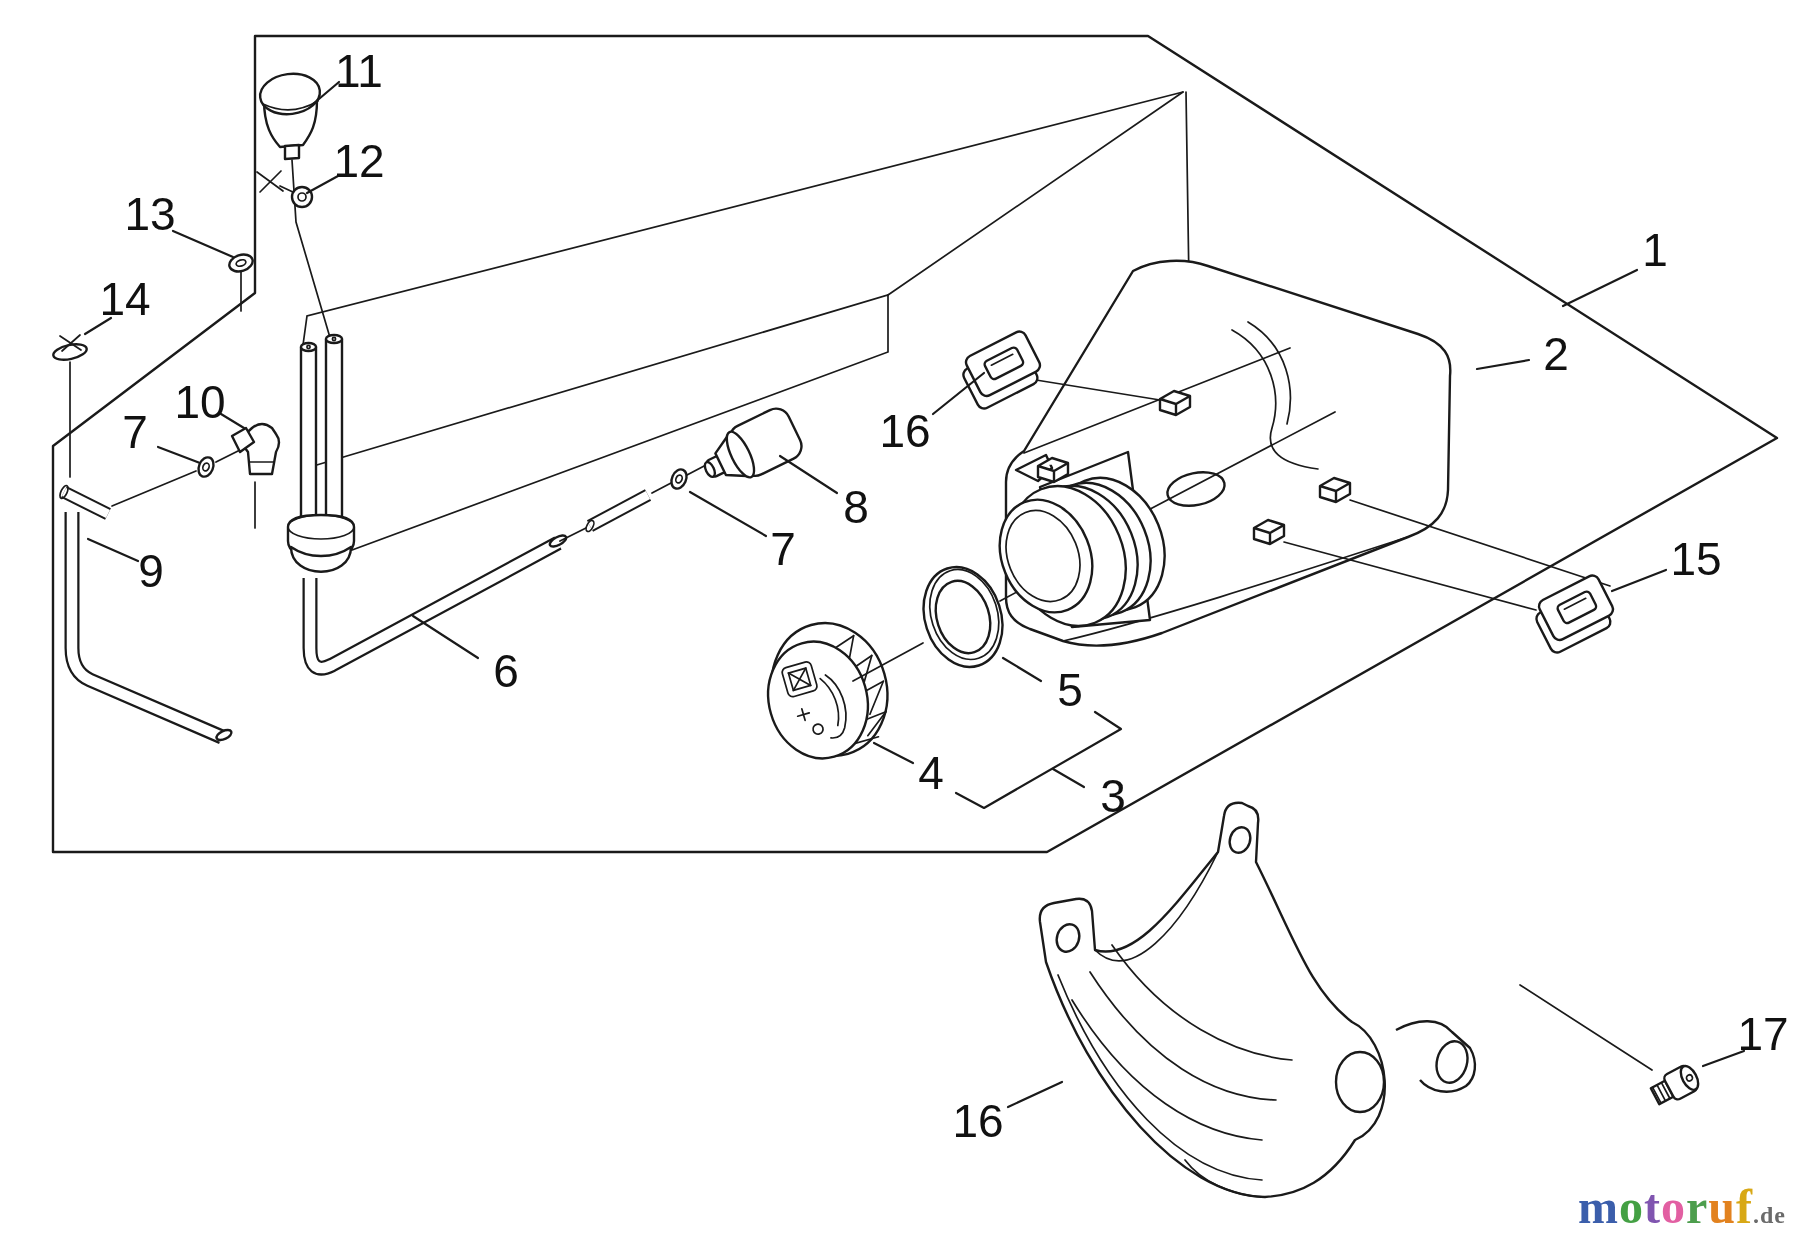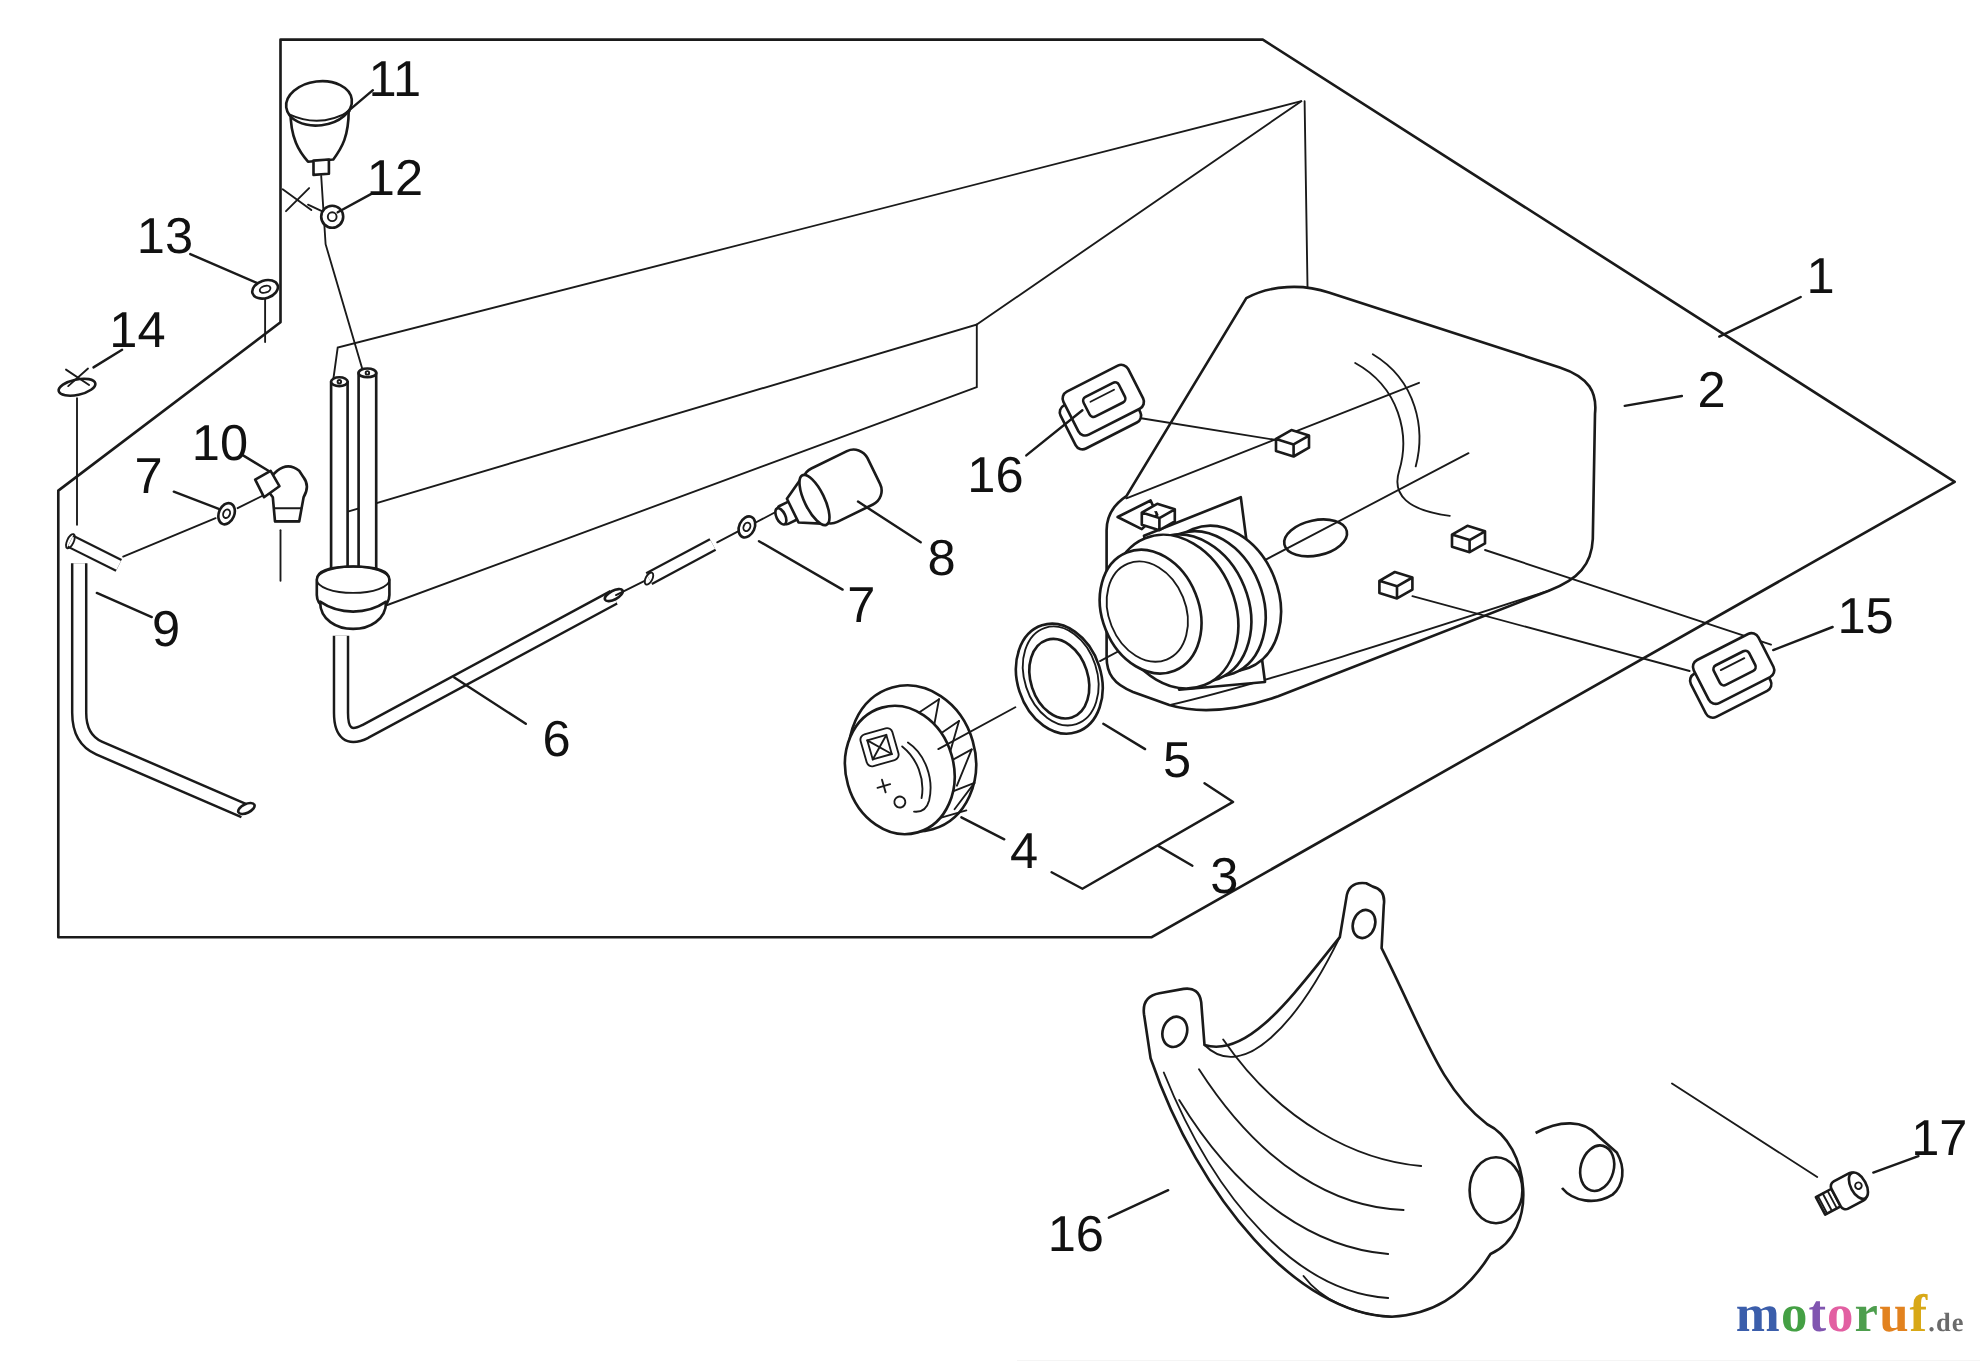--- a/index.html
+++ b/index.html
@@ -8,21 +8,21 @@
   svg{display:block}
   .ln{stroke:var(--ink,#1a1a1a);fill:none;stroke-width:2.4;stroke-linejoin:round;stroke-linecap:round}
   .thin{stroke:var(--ink,#1a1a1a);fill:none;stroke-width:1.7;stroke-linecap:round}
   .wfill{fill:#ffffff;stroke:var(--ink,#1a1a1a);stroke-width:2.4;stroke-linejoin:round}
   .tube-o{stroke:var(--ink,#1a1a1a);stroke-width:15;fill:none;stroke-linecap:butt;stroke-linejoin:round}
   .tube-i{stroke:#ffffff;stroke-width:10.5;fill:none;stroke-linecap:butt;stroke-linejoin:round}
   .stube-o{stroke:var(--ink,#1a1a1a);stroke-width:13;fill:none;stroke-linecap:butt}
   .stube-i{stroke:#ffffff;stroke-width:9;fill:none;stroke-linecap:butt}
   .lead{stroke:var(--ink,#1a1a1a);stroke-width:2.2;fill:none;stroke-linecap:round;stroke-linejoin:round}
   .plabel{font-family:"Liberation Sans",sans-serif;font-weight:500;fill:#111;}
-  .watermark{position:absolute;right:14px;bottom:18px;font-family:"Liberation Serif",serif;
+  .watermark{position:absolute;right:14px;bottom:6px;font-family:"Liberation Serif",serif;
              font-weight:bold;font-size:48px;letter-spacing:1px;line-height:1;}
   .watermark .suffix{font-size:24px;font-weight:bold;}
 </style>
 </head>
 <body>
 
 <div class="page" style="--bg: #ffffff; --ink: #1a1a1a;">
 <svg width="1800" height="1237" viewBox="0 0 1800 1237">
 
   <g>

